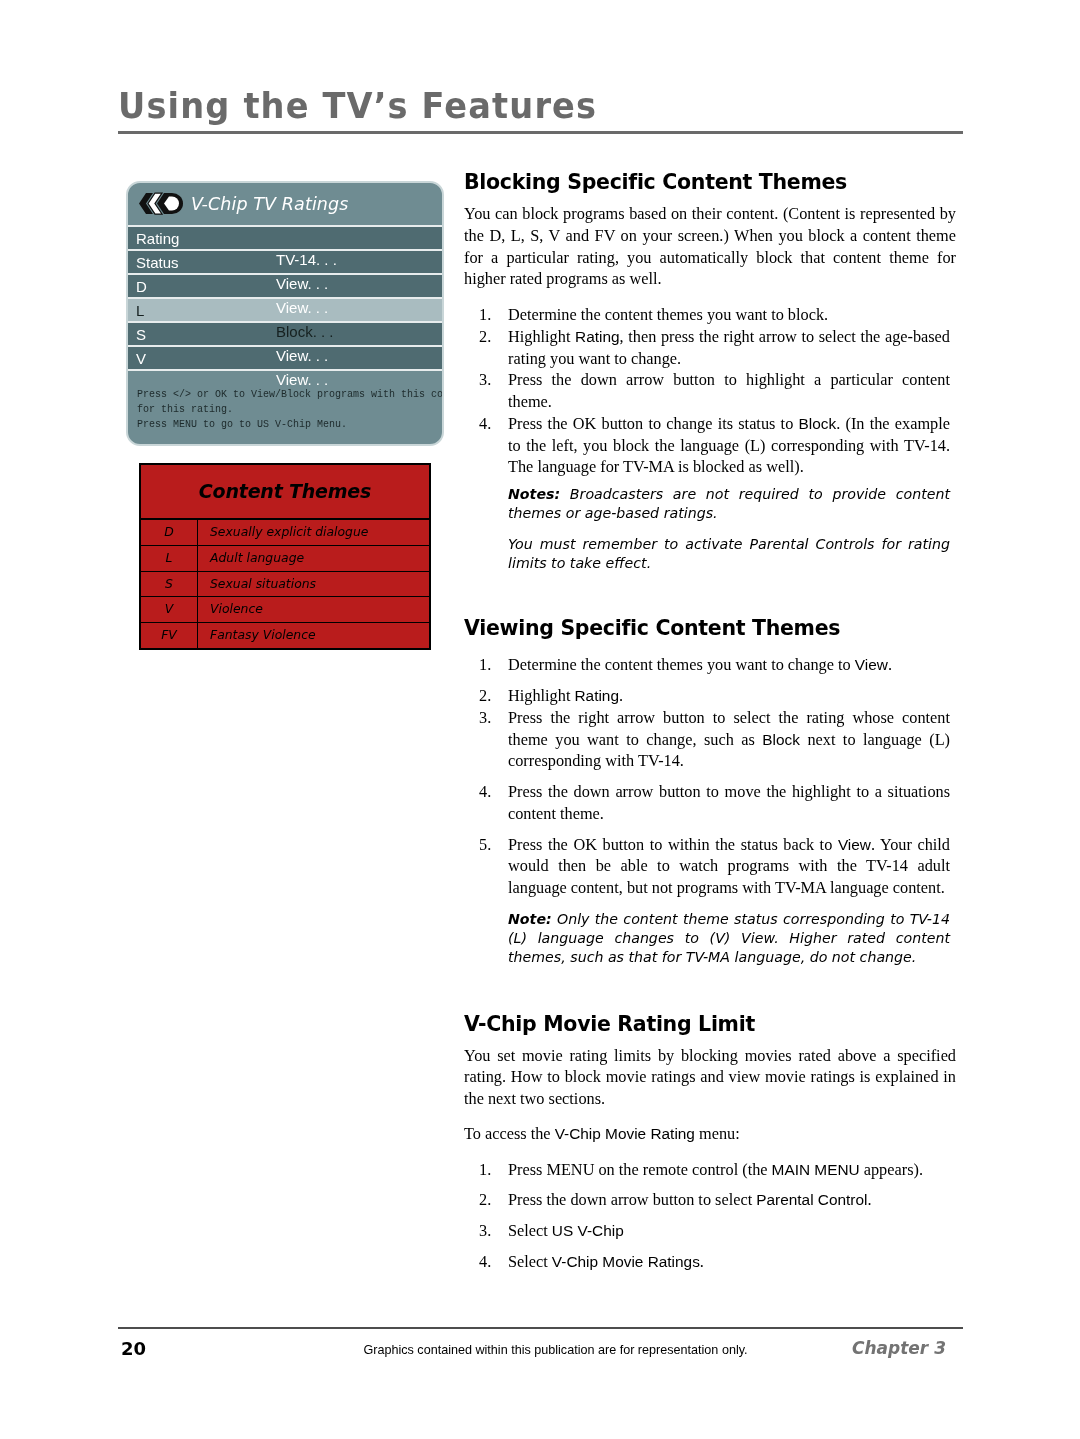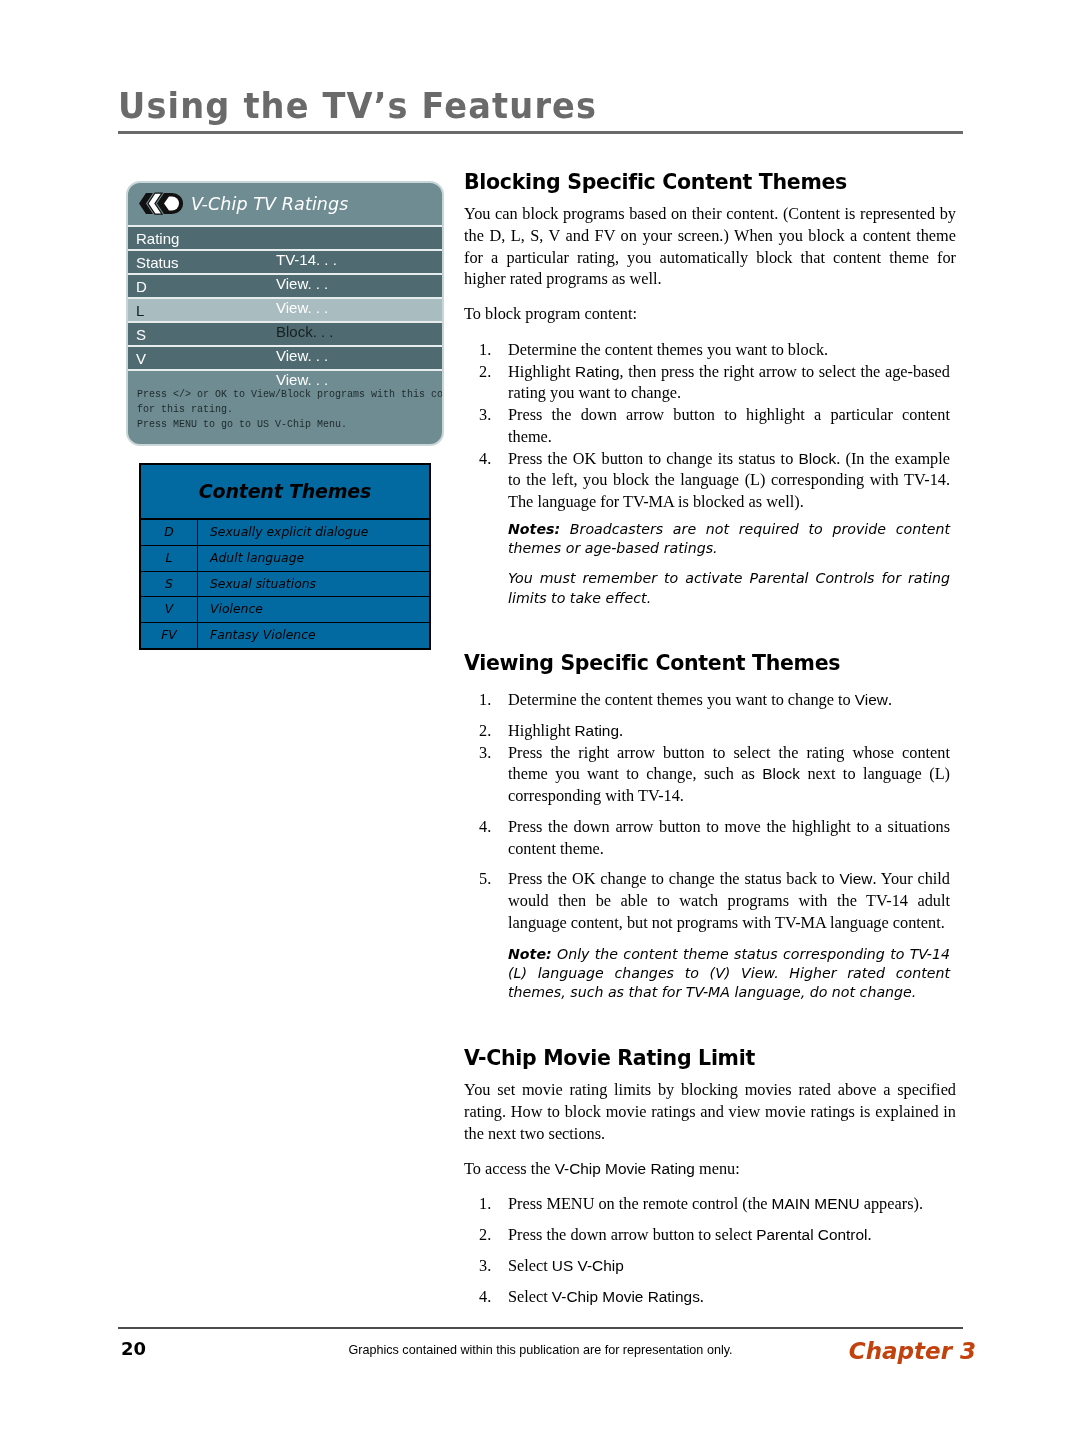--- a/index.html
+++ b/index.html
@@ -116,21 +116,21 @@
   }
   #vchip-footnote .fn-line { white-space: nowrap; display: block; }
 
   
   #content-themes-table {
     margin-top: 17px;
     margin-left: 13px;
     width: 292px;
     border: 2.5px solid #000;
     border-collapse: collapse;
-    background: #0369a1;
+    background: #b91c1c;
     box-sizing: border-box;
   }
   #content-themes-table .ct-head {
     text-align: center;
     font-family: "DejaVu Sans", sans-serif;
     font-weight: bold;
     font-size: 19px;
     padding: 16px 0 17px 0;
     border-bottom: 2.5px solid #000;
     letter-spacing: -0.2px;
@@ -239,37 +239,37 @@
     position: absolute;
     left: 121px;
     top: 1338px;
     font-family: "DejaVu Sans", sans-serif;
     font-weight: bold;
     font-size: 18px;
     color: #000;
   }
   #footer-note {
     position: absolute;
-    left: 118px;
+    left: 133px;
     top: 1343px;
     width: 845px;
     text-align: center;
     font-family: "Liberation Sans", sans-serif;
     font-size: 12.6px;
     color: #000;
   }
   #footer-chapter {
     position: absolute;
-    right: 104px;
+    right: 134px;
     top: 1338px;
     font-family: "DejaVu Sans", sans-serif;
     font-weight: bold;
     font-style: italic;
-    font-size: 23px;
-    color: #c2410c;
+    font-size: 17px;
+    color: #737373;
     white-space: nowrap;
   }
 </style>
 </head>
 <body>
 
 <div id="page-title">Using the TV’s Features</div>
 <div id="header-rule"></div>
 
 <div id="left-col">
@@ -347,21 +347,20 @@
         <td class="ct-desc">Fantasy Violence</td>
       </tr>
     </tbody>
   </table>
 </div>
 
 <div id="right-col">
 
   <h2 class="section-heading">Blocking Specific Content Themes</h2>
   <p class="body-text lead">You can block programs based on their content. (Content is represented by the D, L, S, V and FV on your screen.) When you block a content theme for a particular rating, you automatically block that content theme for higher rated programs as well.</p>
-  <p class="body-text nojust">To block program content:</p>
 
   <ol class="steps">
     <li class="tight"><span>Determine the content themes you want to block.</span></li>
     <li class="tight"><span>Highlight </span><span class="ui-term">Rating</span><span>, then press the right arrow to select the age-based rating you want to change.</span></li>
     <li class="tight"><span>Press the down arrow button to highlight a particular content theme.</span></li>
     <li class="tight">
       <span>Press the OK button to change its status to </span><span class="ui-term">Block</span><span>. (In the example to the left, you block the language (L) corresponding with TV-14. The language for TV-MA is blocked as well).</span>
       <div class="note-block"><b>Notes:</b><span> Broadcasters are not required to provide content themes or age-based ratings.</span></div>
       <div class="note-block second"><span>You must remember to activate Parental Controls for rating limits to take effect.</span></div>
     </li>
@@ -369,21 +368,21 @@
 
   <div class="sec-gap-1"></div>
 
   <h2 class="section-heading">Viewing Specific Content Themes</h2>
   <ol class="steps">
     <li class="loose"><span>Determine the content themes you want to change to </span><span class="ui-term">View</span><span>.</span></li>
     <li class="tight"><span>Highlight </span><span class="ui-term">Rating</span><span>.</span></li>
     <li class="loose"><span>Press the right arrow button to select the rating whose content theme you want to change, such as </span><span class="ui-term">Block</span><span> next to language (L) corresponding with TV-14.</span></li>
     <li class="loose"><span>Press the down arrow button to move the highlight to a situations content theme.</span></li>
     <li class="tight">
-      <span>Press the OK change to change the status back to </span><span class="ui-term">View</span><span>.  Your child would then be able to watch programs with the TV-14 adult language content, but not programs with TV-MA language content.</span>
+      <span>Press the OK button to within the status back to </span><span class="ui-term">View</span><span>.  Your child would then be able to watch programs with the TV-14 adult language content, but not programs with TV-MA language content.</span>
       <div class="note-block second"><b>Note:</b><span>  Only the content theme status corresponding to TV-14 (L) language changes to (V) View. Higher rated content themes, such as that for TV-MA language, do not change.</span></div>
     </li>
   </ol>
 
   <div class="sec-gap-2"></div>
 
   <h2 class="section-heading">V-Chip Movie Rating Limit</h2>
   <p class="body-text lead">You set movie rating limits by blocking movies rated above a specified rating. How to block movie ratings and view movie ratings is explained in the next two sections.</p>
   <p class="body-text nojust"><span>To access the </span><span class="ui-term">V-Chip Movie Rating</span><span> menu:</span></p>
 

